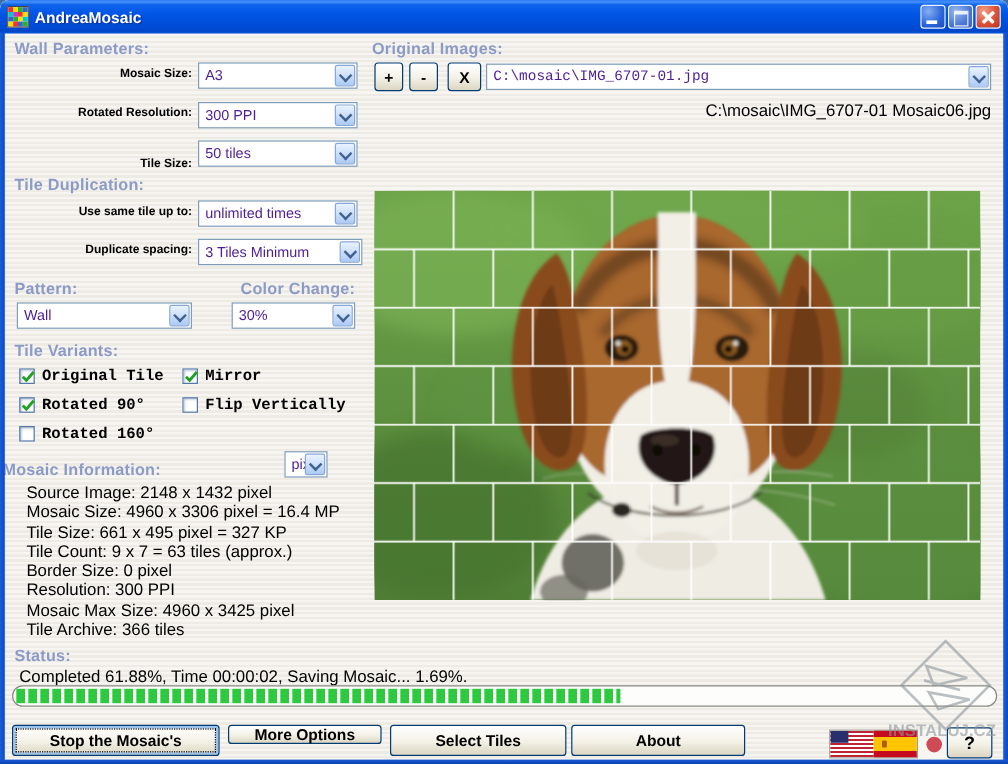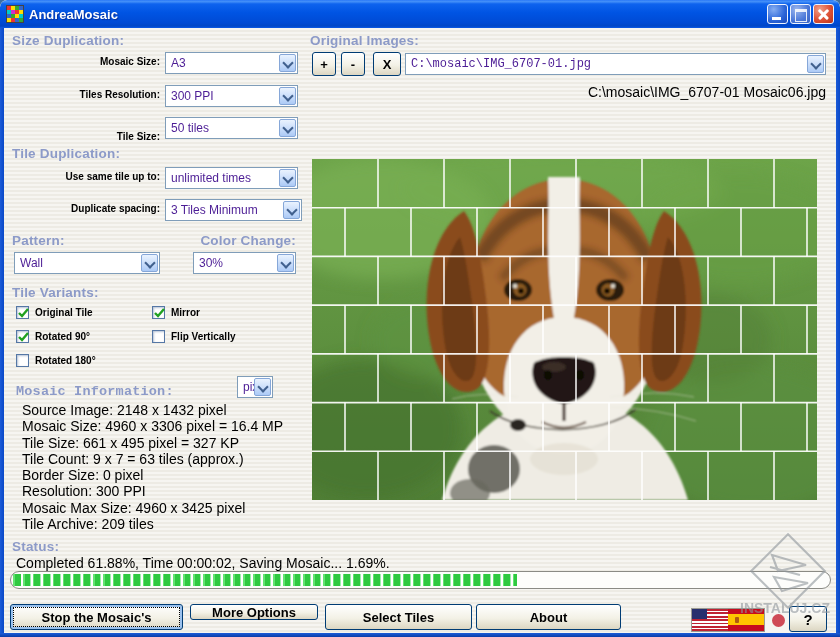--- a/index.html
+++ b/index.html
@@ -53,21 +53,21 @@
     box-shadow:inset 0 1px 0 #fff;}
   .xp-btn.focused{box-shadow:inset 0 0 0 2px #9cc2ee;outline:1px dotted #000;outline-offset:-4px;}
   .xp-btn.small{font-size:13px;}
 
   
   .checkbox-row{position:absolute;display:flex;align-items:center;gap:6px;cursor:default;}
   .xp-checkbox{width:13px;height:13px;background:#fff;border:1px solid #5577a5;position:relative;flex:0 0 auto;
     box-shadow:inset 1px 1px 2px rgba(90,120,160,.45);}
   .xp-checkbox svg{display:none;position:absolute;left:0px;top:0px;}
   .xp-checkbox.checked svg{display:block;}
-  .cb-label{font-weight:bold;font-size:10px;color:#000;white-space:nowrap;}
+  .cb-label{font-weight:bold;font-size:13px;color:#000;white-space:nowrap;font-family:Liberation Mono, monospace;}
 
   
   .preview{position:absolute;left:312px;top:159px;width:505px;height:341px;}
   .preview svg{position:absolute;left:0;top:0;}
   #grid-overlay line{stroke:#ffffff;stroke-width:1.6;opacity:.92;}
 
   
   .progress-track{position:absolute;left:10px;top:571px;width:821px;height:18px;
     border:1px solid #8a8a84;border-radius:9px;background:#fdfdfb;padding:2px;overflow:hidden;}
   .progress-fill{height:100%;
@@ -114,29 +114,29 @@
     <span class="title-text">AndreaMosaic</span>
     <div class="win-btn min"></div>
     <div class="win-btn max"></div>
     <div class="win-btn close"></div>
   </div>
 
   <div class="frame left"></div>
   <div class="frame right"></div>
   <div class="frame bottom"></div>
 
-  <div class="sec-header" style="left:12px;top:33px;">Size Duplication:</div>
+  <div class="sec-header" style="left:12px;top:33px;">Wall Parameters:</div>
 
   <div class="field-label" style="top:56px;">Mosaic Size:</div>
   <div class="combo" style="left:165px;top:52px;width:133px;">
     <span class="combo-text">A3</span>
     <span class="combo-arrow"></span>
   </div>
 
-  <div class="field-label" style="top:89px;">Tiles Resolution:</div>
+  <div class="field-label" style="top:89px;">Rotated Resolution:</div>
   <div class="combo" style="left:165px;top:85px;width:133px;">
     <span class="combo-text">300 PPI</span>
     <span class="combo-arrow"></span>
   </div>
 
   <div class="field-label" style="top:131px;">Tile Size:</div>
   <div class="combo" style="left:165px;top:117px;width:133px;">
     <span class="combo-text">50 tiles</span>
     <span class="combo-arrow"></span>
   </div>
@@ -194,38 +194,38 @@
     <span class="cb-label">Rotated 90°</span>
   </div>
   <div class="checkbox-row" style="left:152px;top:330px;">
     <span class="xp-checkbox">
       </span>
     <span class="cb-label">Flip Vertically</span>
   </div>
   <div class="checkbox-row" style="left:16px;top:354px;">
     <span class="xp-checkbox">
       </span>
-    <span class="cb-label">Rotated 180°</span>
-  </div>
-
-  <div class="sec-header" style="left:16px;top:384px;font-family:Liberation Mono, monospace;">Mosaic Information:</div>
+    <span class="cb-label">Rotated 160°</span>
+  </div>
+
+  <div class="sec-header" style="left:2px;top:384px;">Mosaic Information:</div>
   <div class="combo" style="left:237px;top:376px;width:36px;">
     <span class="combo-text">pixel</span>
     <span class="combo-arrow"></span>
   </div>
 
   <div class="plain-text" style="left:22px;top:402px;line-height:16.3px;">
     <div>Source Image: 2148 x 1432 pixel</div>
     <div>Mosaic Size: 4960 x 3306 pixel = 16.4 MP</div>
     <div>Tile Size: 661 x 495 pixel = 327 KP</div>
     <div>Tile Count: 9 x 7 = 63 tiles (approx.)</div>
     <div>Border Size: 0 pixel</div>
     <div>Resolution: 300 PPI</div>
     <div>Mosaic Max Size: 4960 x 3425 pixel</div>
-    <div>Tile Archive: 209 tiles</div>
+    <div>Tile Archive: 366 tiles</div>
   </div>
 
   <div class="sec-header" style="left:310px;top:33px;">Original Images:</div>
 
   <div class="xp-btn small" style="left:312px;top:52px;width:24px;height:24px;">+</div>
   <div class="xp-btn small" style="left:341px;top:52px;width:24px;height:24px;">-</div>
   <div class="xp-btn small" style="left:373px;top:52px;width:28px;height:24px;">X</div>
 
   <div class="combo" style="left:405px;top:53px;width:421px;font-family:Liberation Mono, monospace;">
     <span class="combo-text">C:\mosaic\IMG_6707-01.jpg</span>

